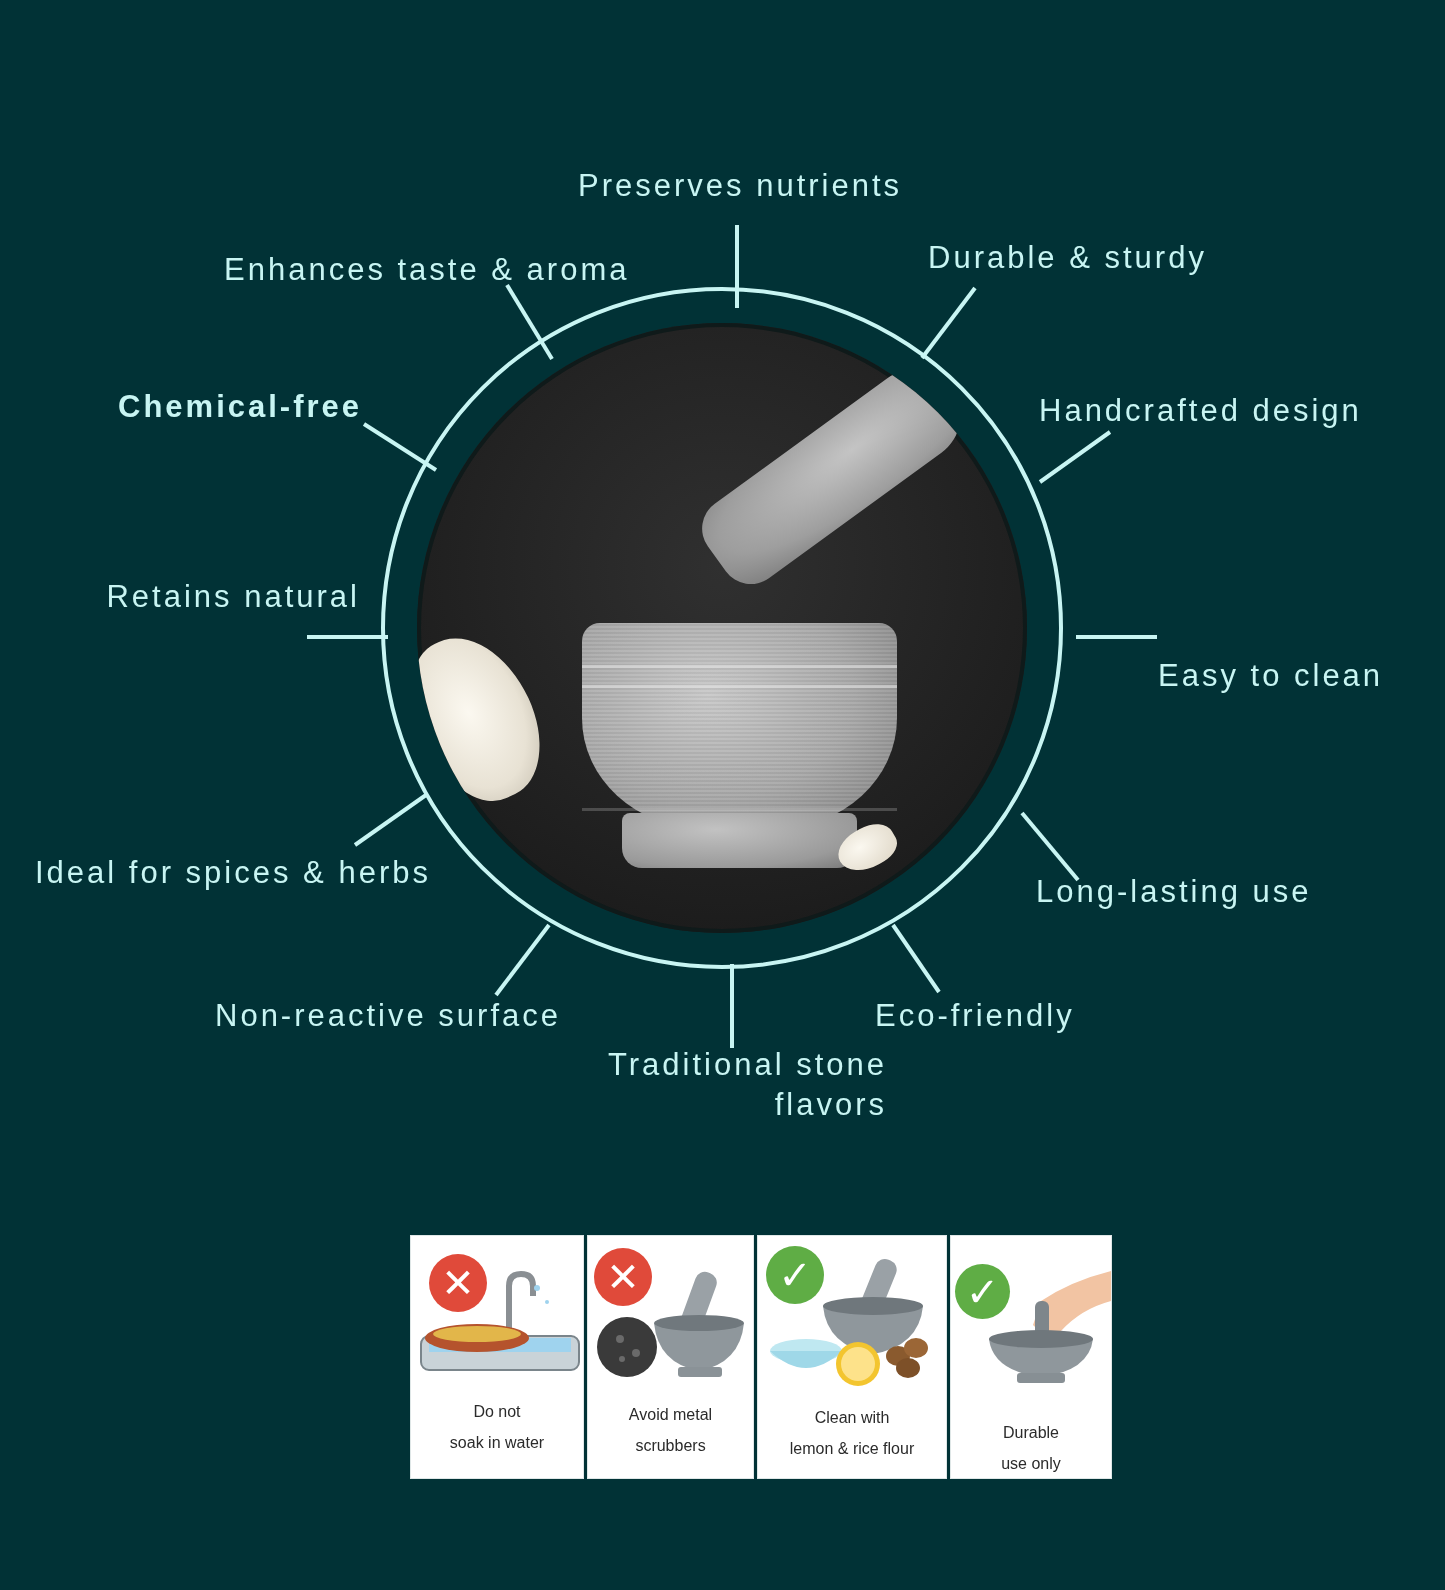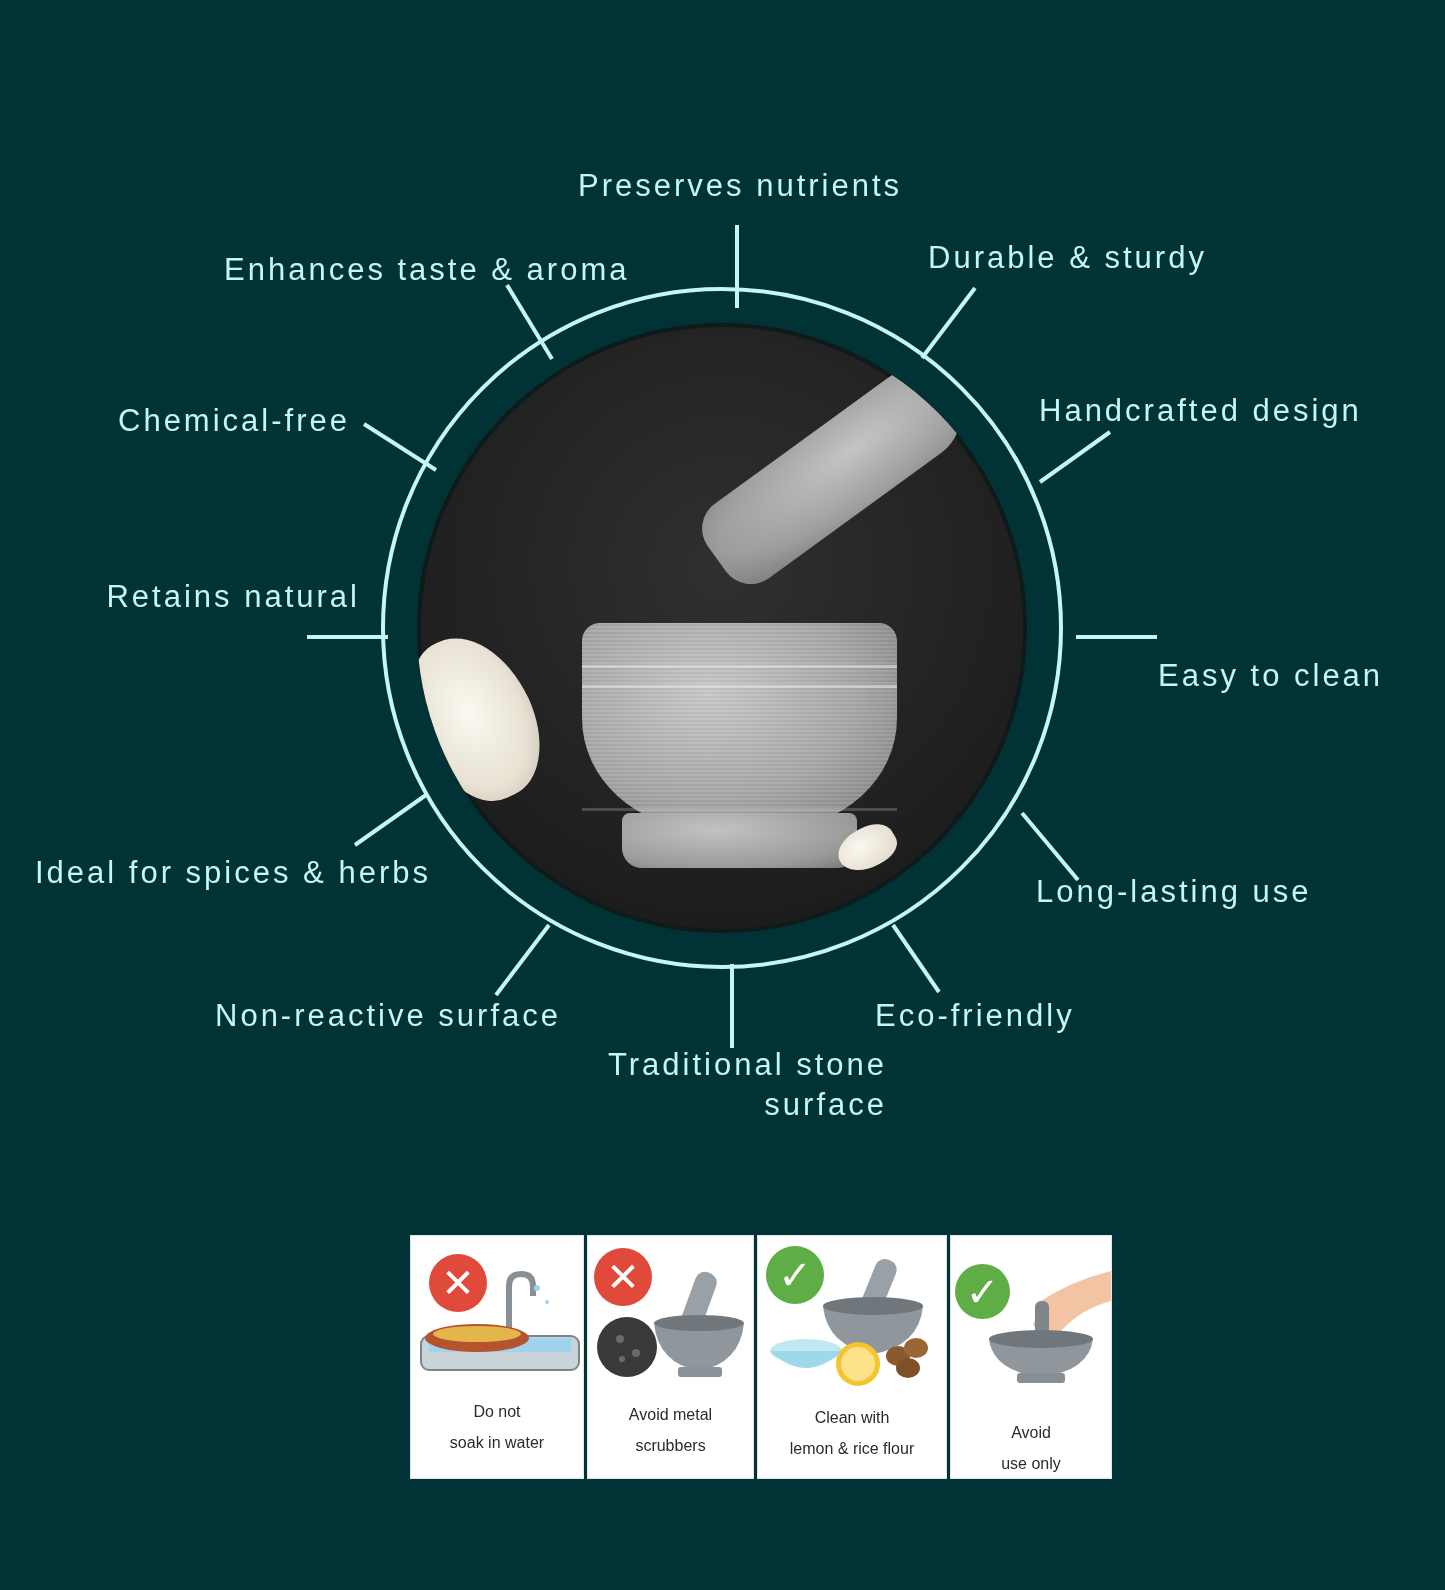--- a/index.html
+++ b/index.html
@@ -133,28 +133,28 @@
   </div>
 
   <div class="label" style="left:578px; top:166px;"><span>Preserves nutrients</span></div>
   <div class="label" style="left:928px; top:238px;"><span>Durable &amp; sturdy</span></div>
   <div class="label" style="left:1039px; top:391px;"><span>Handcrafted design</span></div>
   <div class="label" style="left:1158px; top:616px;margin-top:40px;"><span>Easy to clean</span></div>
   <div class="label" style="left:1036px; top:872px;"><span>Long-lasting use</span></div>
   <div class="label" style="left:875px; top:996px;"><span>Eco-friendly</span></div>
   <div class="label center" style="left:577px; top:1045px; width:310px;">
     <div>Traditional stone</div>
-    <div>surface</div>
+    <div>flavors</div>
   </div>
   <div class="label" style="left:215px; top:996px;"><span>Non-reactive surface</span></div>
   <div class="label" style="left:35px; top:853px;"><span>Ideal for spices &amp; herbs</span></div>
   <div class="label center" style="left:70px; top:577px; width:290px;">
     <div>Retains natural</div>
   </div>
-  <div class="label" style="left:118px; top:401px;"><span>Chemical-free</span></div>
+  <div class="label" style="left:118px; top:387px;font-weight:bold;"><span>Chemical-free</span></div>
   <div class="label" style="left:224px; top:250px;"><span>Enhances taste &amp; aroma</span></div>
 
   <div class="cards">
 
     <div class="card" style="width:174px">
       <div class="badge no">✕</div>
       <svg class="illus" style="left:6px;top:22px" width="165" height="130">
         <path d="M92 70 V28 q0 -12 12 -12 q12 0 12 12 v10" fill="none" stroke="#8a8f93" stroke-width="6"></path>
         <rect x="4" y="78" width="158" height="34" rx="8" fill="#c9d3d8" stroke="#7a858b" stroke-width="2"></rect>
         <rect x="12" y="80" width="142" height="14" fill="#9fd3ee"></rect>
@@ -210,19 +210,19 @@
     <div class="card" style="width:162px">
       <div class="badge yes" style="left:4px;top:28px;width:55px;height:55px">✓</div>
       <svg class="illus" style="left:30px;top:25px" width="130" height="125">
         <path d="M60 40 q30 -20 70 -30 v30 q-30 8 -50 30 q-20 4 -28 -6 z" fill="#f2c4a3"></path>
         <rect x="54" y="40" width="14" height="50" rx="6" fill="#7e868b"></rect>
         <path d="M8 78 h104 q-4 32 -52 38 q-48 -6 -52 -38 z" fill="#8f979c"></path>
         <ellipse cx="60" cy="78" rx="52" ry="9" fill="#6f777c"></ellipse>
         <rect x="36" y="112" width="48" height="10" rx="3" fill="#878f94"></rect>
       </svg>
       <div class="caption" style="top:181px">
-        <div>Avoid</div>
+        <div>Durable</div>
         <div>use only</div>
       </div>
     </div>
 
   </div>
 </div>
 
 </body></html>

